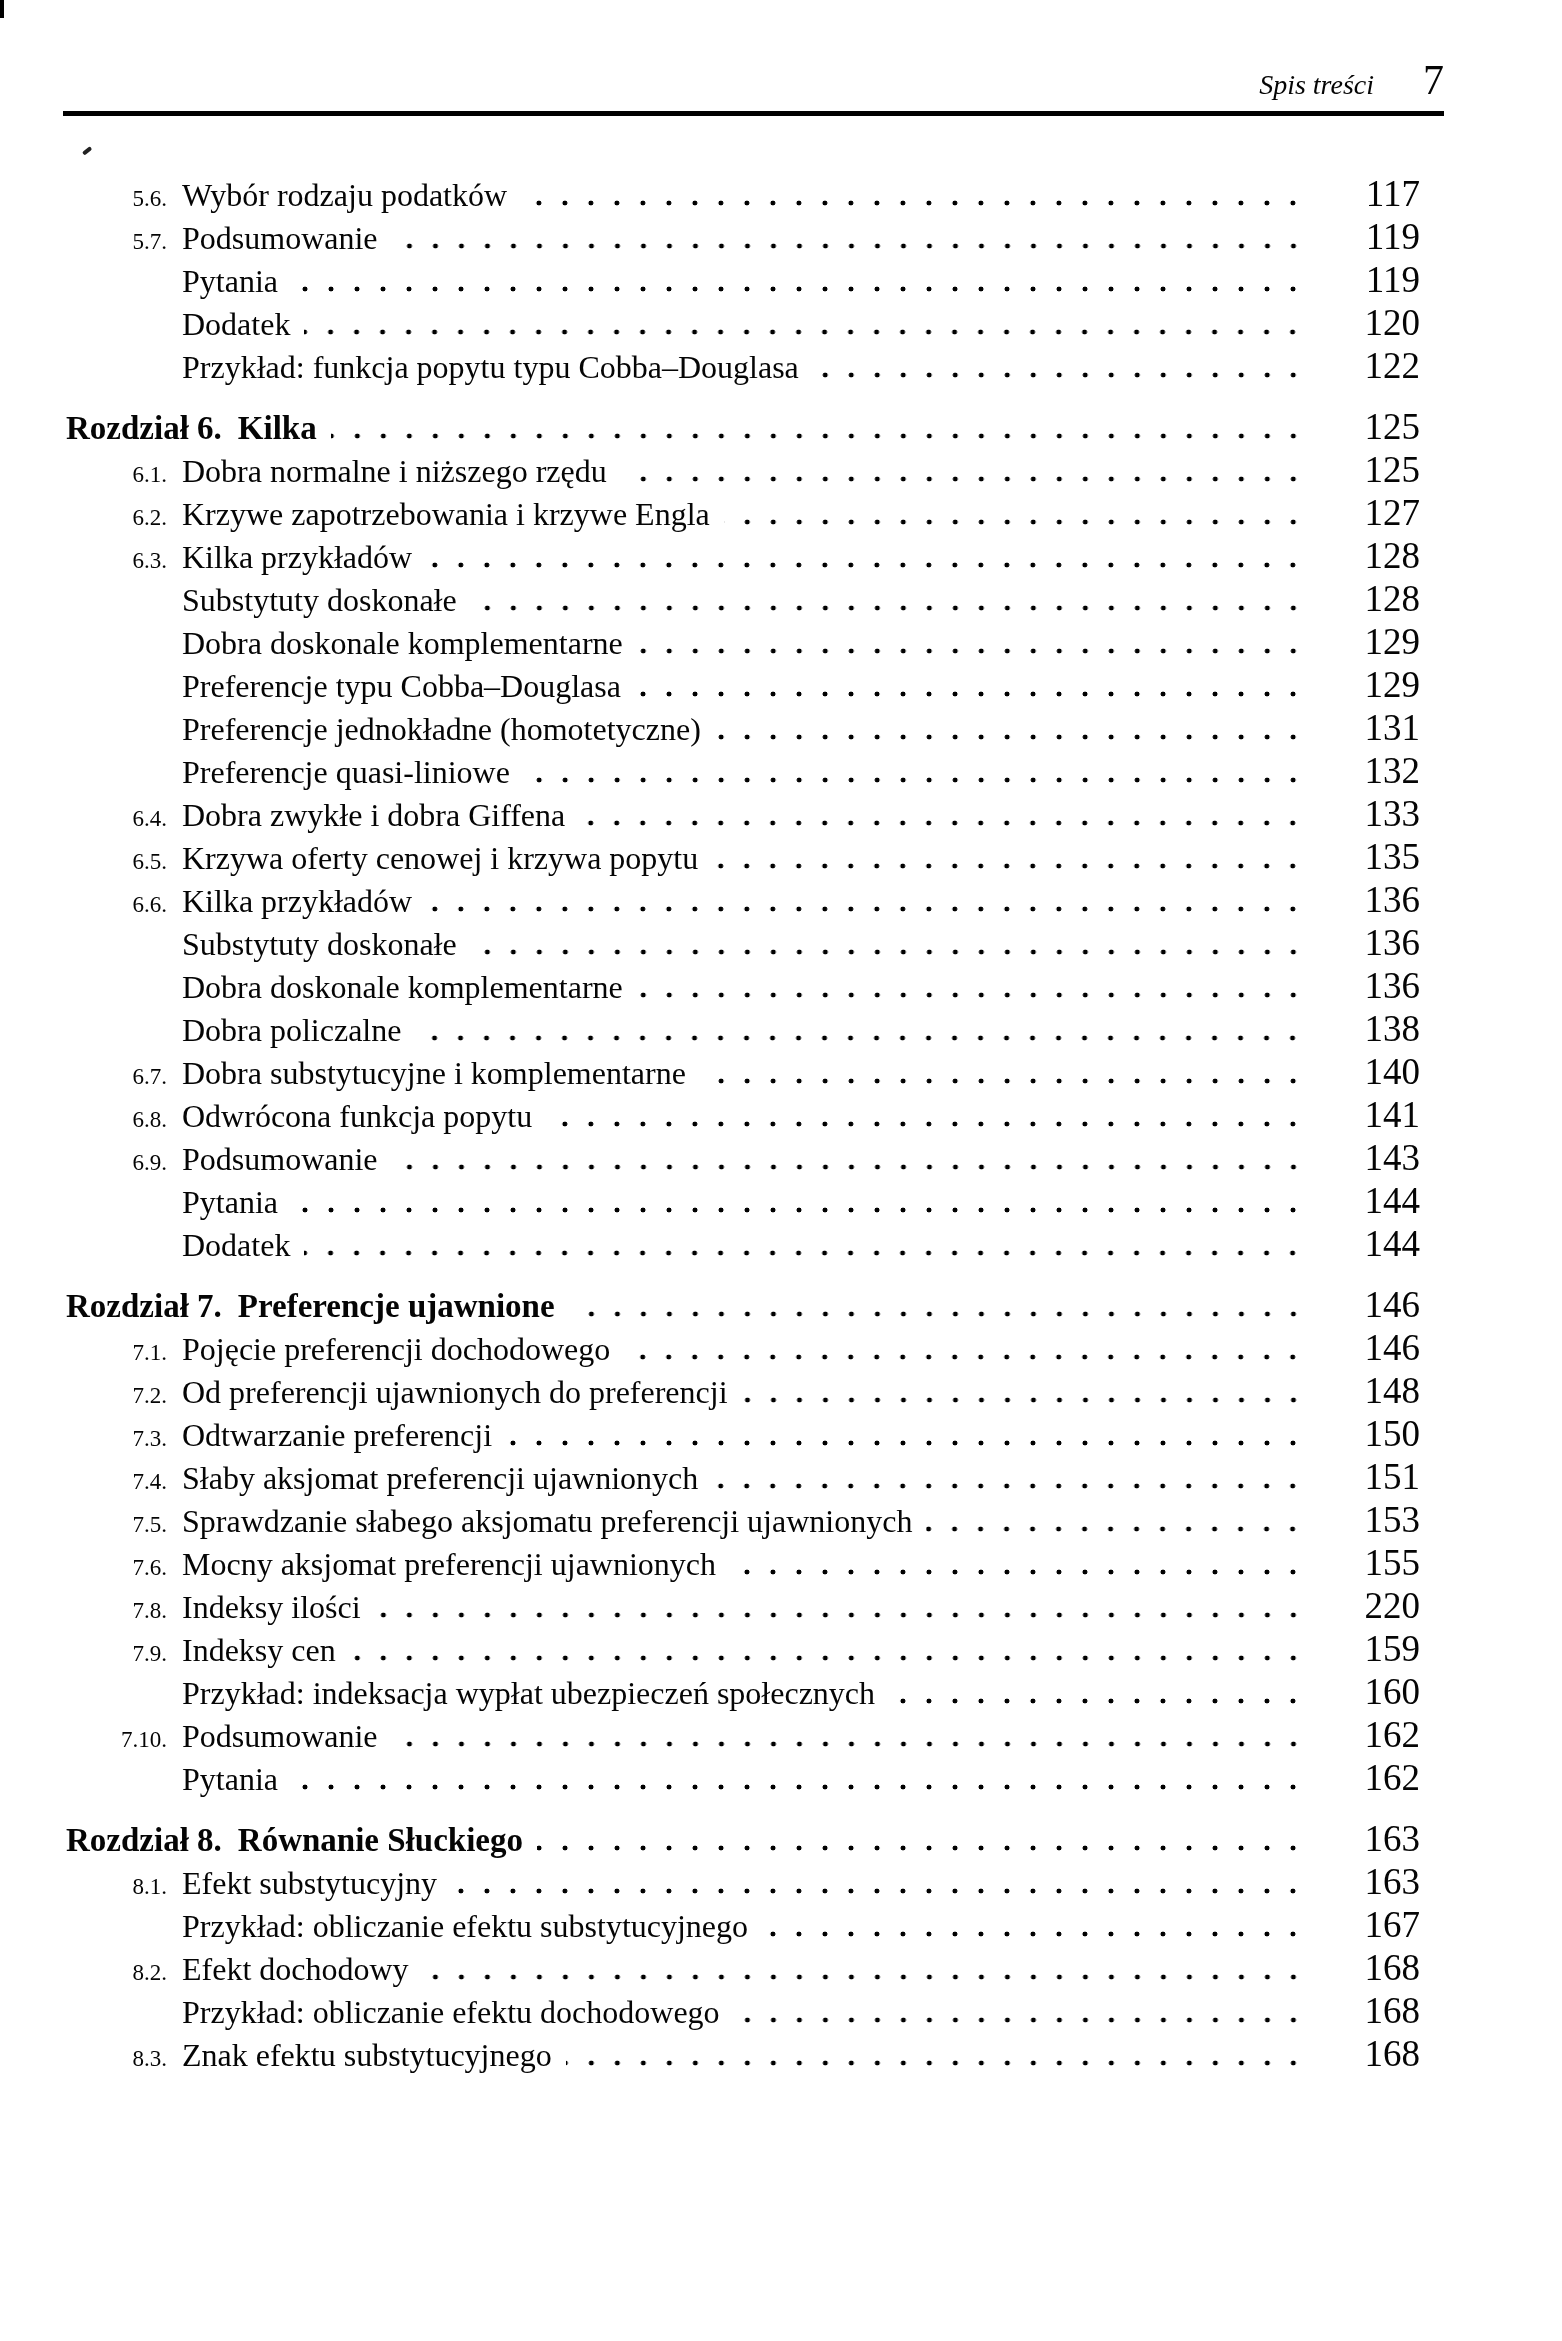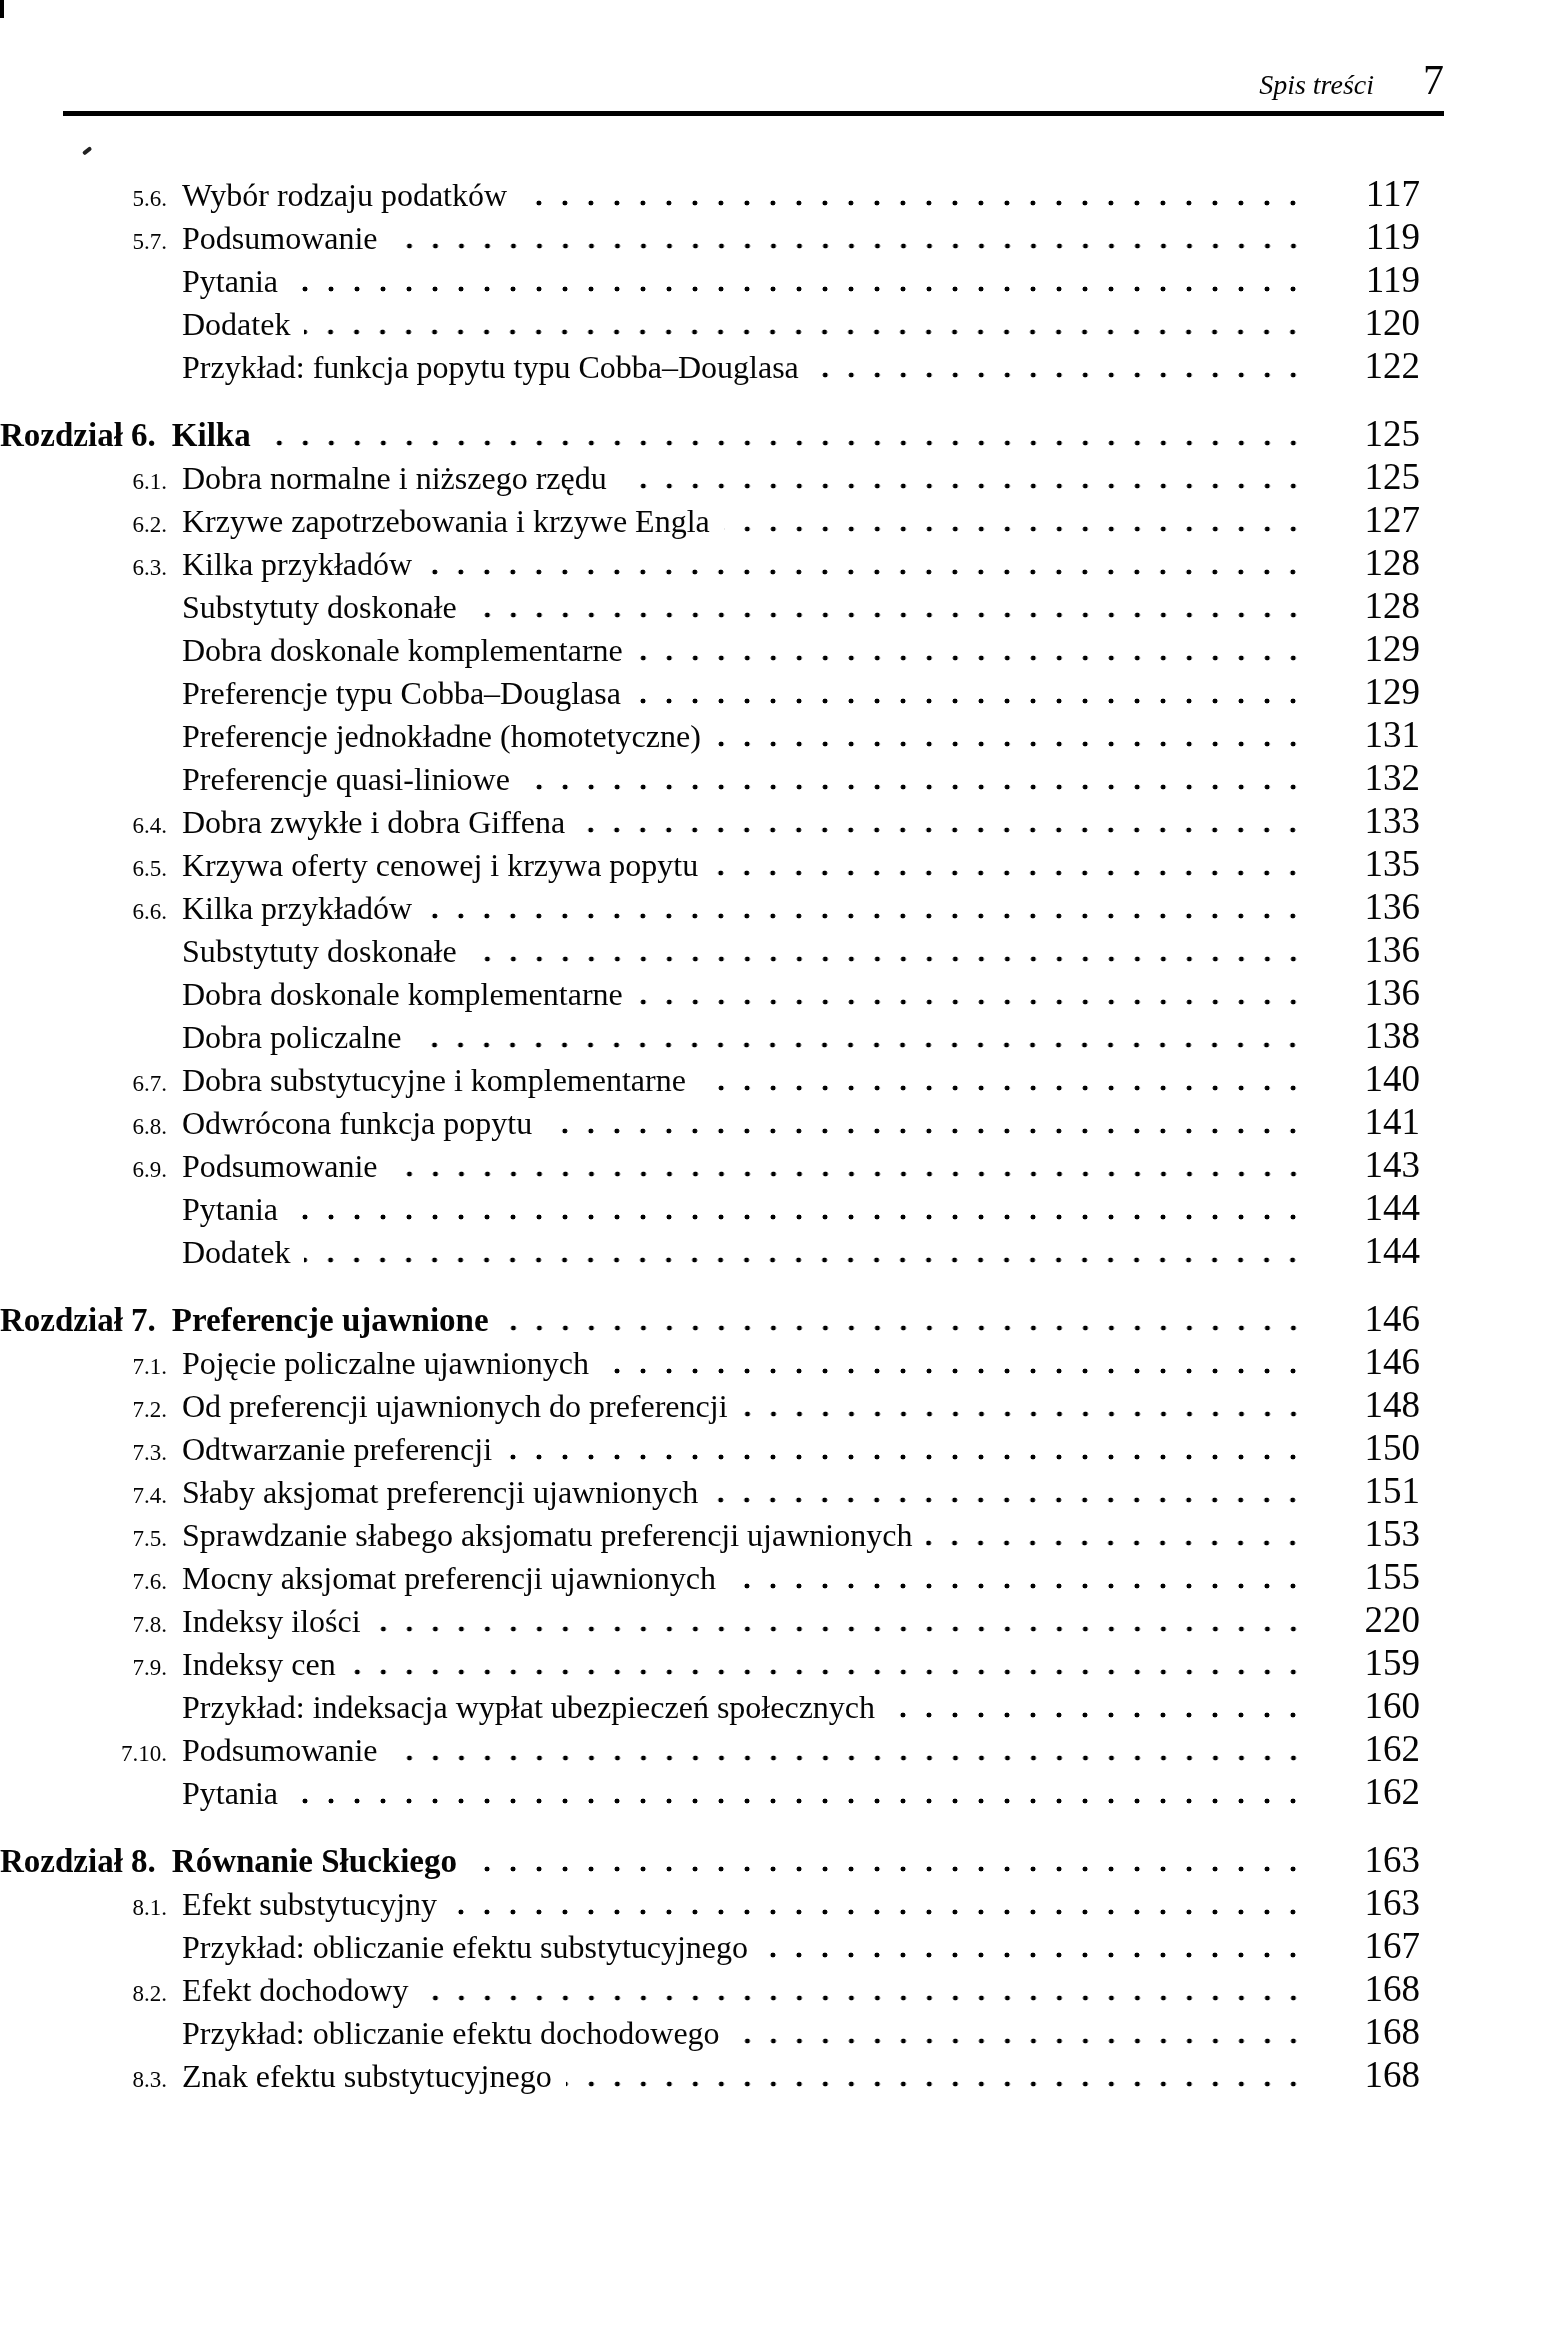--- a/index.html
+++ b/index.html
@@ -14,21 +14,21 @@
   .header{
     position:absolute;top:61px;left:63px;width:1381px;
     display:flex;justify-content:flex-end;align-items:baseline;
     border-bottom:5.3px solid #000;padding-bottom:7px;
   }
   .running-title{font-style:italic;font-size:28px;line-height:39px;white-space:nowrap;}
   .header-page-number{font-size:42px;line-height:39px;margin-left:49px;}
   
   .toc{position:absolute;top:172px;left:0;width:1563px;}
   .row{display:flex;align-items:baseline;height:43px;padding-right:143px;}
-  .row.chapter{margin-top:25px;}
+  .row.chapter{margin-top:18px;padding-left:66px;}
   .num{flex:none;width:167px;text-align:right;font-size:23px;line-height:43px;white-space:nowrap;}
   .chnum{flex:none;font-weight:bold;font-size:33px;line-height:43px;white-space:nowrap;}
   .label{margin-left:15px;font-size:32px;line-height:43px;white-space:nowrap;}
   .chapter .label{margin-left:16px;font-weight:bold;font-size:33px;}
   .leader{
     flex:1 1 auto;min-width:0;align-self:stretch;
     margin-left:14px;margin-right:33px;
     background-image:radial-gradient(circle,#000 2.3px,transparent 2.7px);
     background-size:26px 6.1px;background-repeat:repeat-x;
     background-position:right 0 bottom 8.8px;
@@ -202,21 +202,21 @@
       <span class="page-num">144</span>
     </div>
     <div class="row chapter">
       <span class="chnum">Rozdział 7.</span>
       <span class="label">Preferencje ujawnione</span>
       <span class="leader"></span>
       <span class="page-num">146</span>
     </div>
     <div class="row section">
       <span class="num">7.1.</span>
-      <span class="label">Pojęcie policzalne ujawnionych</span>
+      <span class="label">Pojęcie preferencji dochodowego</span>
       <span class="leader"></span>
       <span class="page-num">146</span>
     </div>
     <div class="row section">
       <span class="num">7.2.</span>
       <span class="label">Od preferencji ujawnionych do preferencji</span>
       <span class="leader"></span>
       <span class="page-num">148</span>
     </div>
     <div class="row section">

